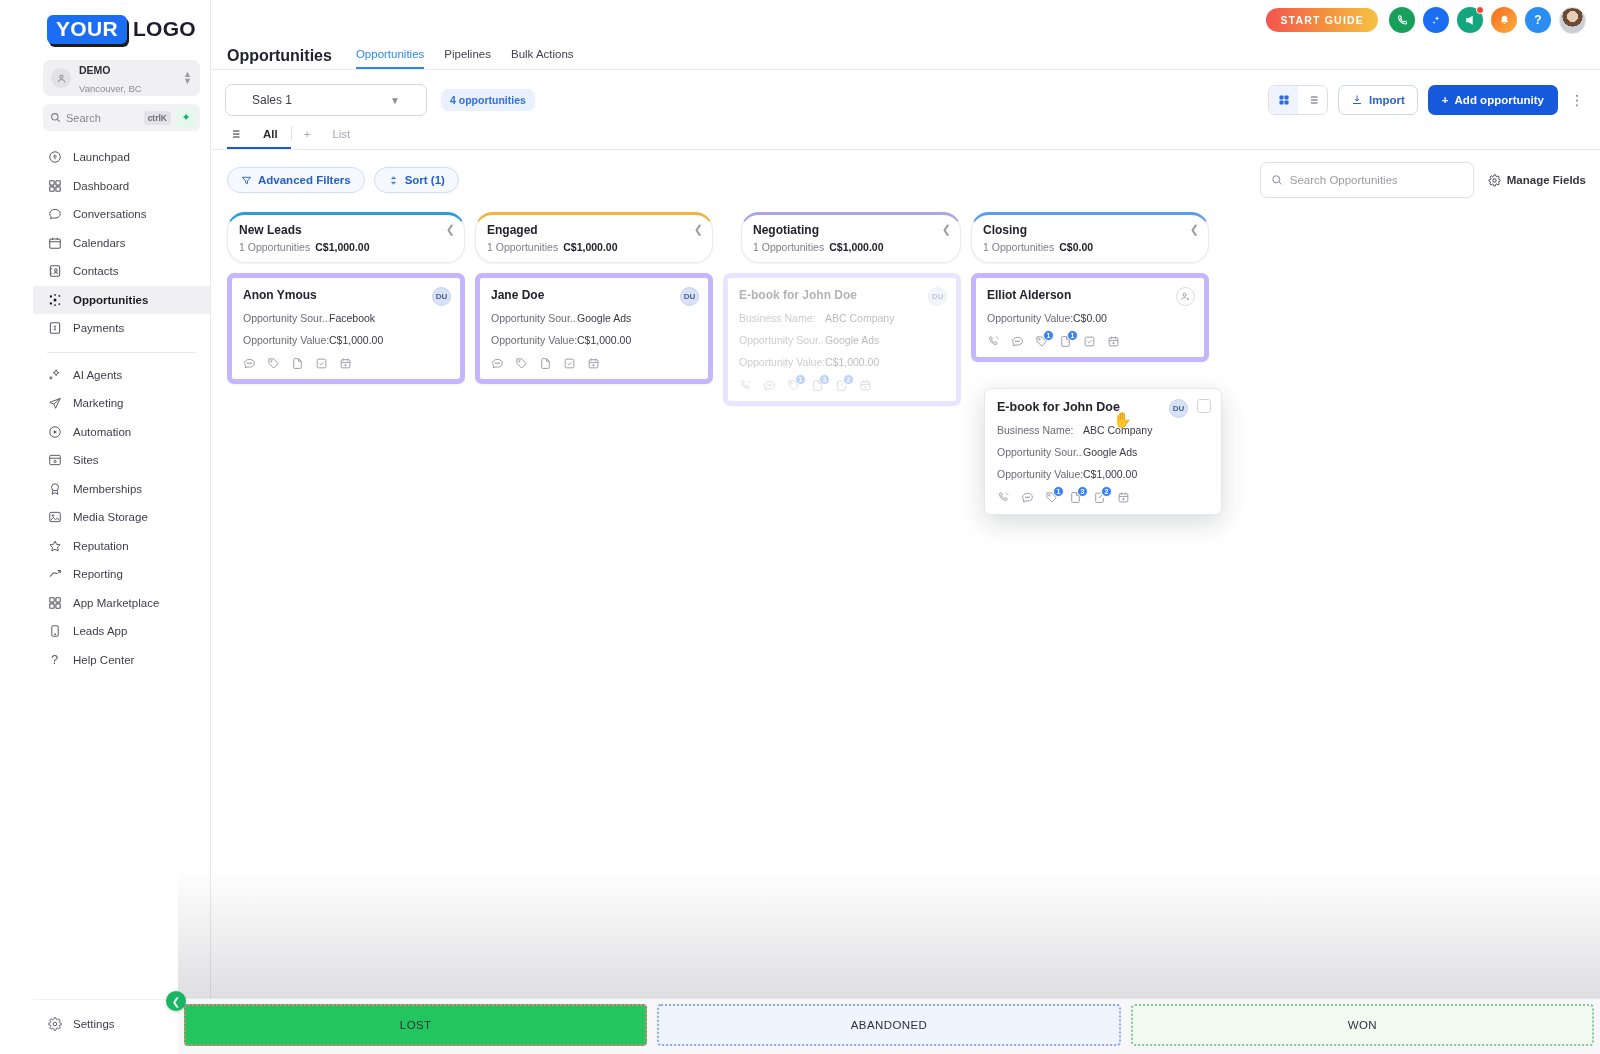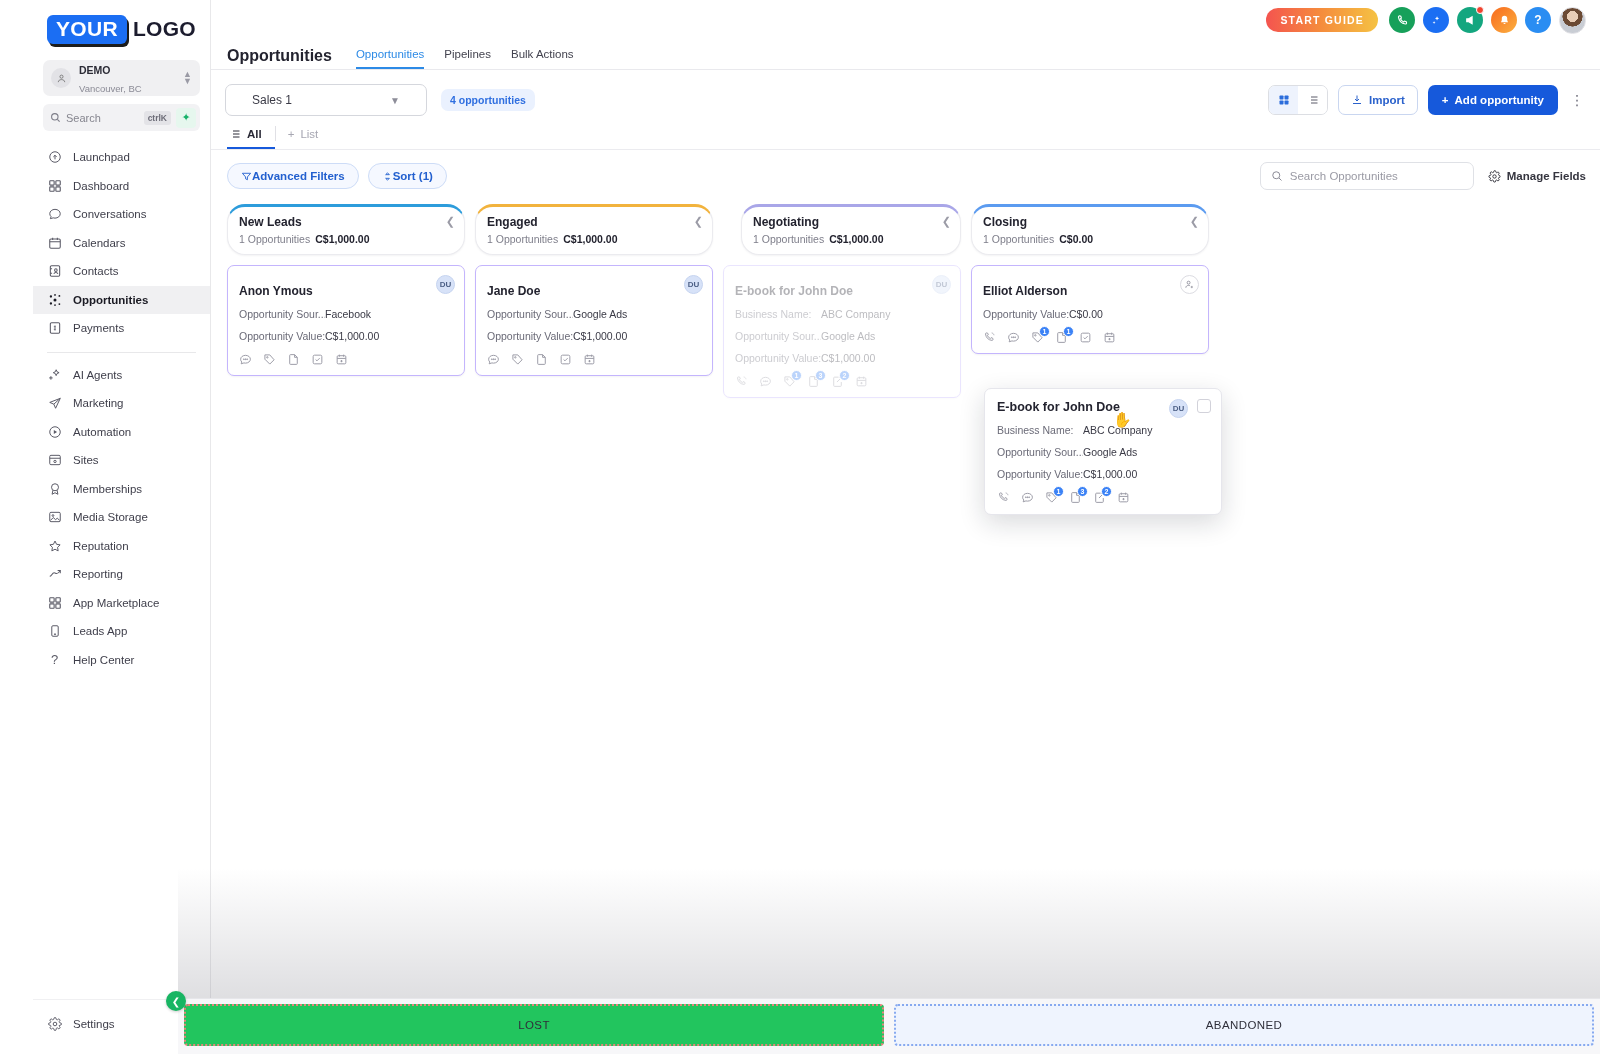--- a/index.html
+++ b/index.html
@@ -112,55 +112,55 @@
     gap: 6px; padding: 0 12px; cursor: pointer;
   }
   .btn-add {
     height: 30px; border: none; border-radius: 7px; background: #1659db; color: #fff;
     font-size: 11.5px; font-weight: 700; display: flex; align-items: center; gap: 6px;
     padding: 0 14px; cursor: pointer;
   }
   .kebab { color: #6d6d7a; font-size: 14px; cursor: pointer; padding: 0 2px; line-height: 1; letter-spacing: 0; }
 
   .viewtabs { display: flex; align-items: flex-end; gap: 0; padding: 10px 0 0 16px; border-bottom: 1px solid #ebebef; }
-  .vtab { display: flex; align-items: center; gap: 6px; font-size: 11.5px; padding: 0 13px 7px 2px; cursor: pointer; border-bottom: 2.5px solid transparent; color: #2a2a36; font-weight: 600; }
+  .vtab { display: flex; align-items: center; gap: 22px; font-size: 11.5px; padding: 0 13px 7px 2px; cursor: pointer; border-bottom: 2.5px solid transparent; color: #2a2a36; font-weight: 600; }
   .vtab.active { border-bottom-color: #1659db; }
   .vdiv { width: 1px; height: 15px; background: #e0e0e5; margin: 0 10px 8px 0; }
   .vtab.add { color: #a7a7b2; font-weight: 400; }
 
   .filterrow { display: flex; align-items: center; padding: 12px 14px 0 16px; gap: 9px; }
   .pill {
     border: 1px solid #cddcf7; background: #f5f8ff; color: #2360cf;
-    border-radius: 15px; height: 26px; display: flex; align-items: center; 
+    border-radius: 15px; height: 26px; display: flex; align-items: center; gap: 6px;
     padding: 0 13px; font-size: 11.5px; font-weight: 700; cursor: pointer;
   }
   .filter-right { margin-left: auto; display: flex; align-items: center; gap: 14px; }
   .search-opps {
-    width: 214px; height: 28px; border: 1px solid #dfe1e6; border-radius: 7px;
+    width: 214px; height: 36px; border: 1px solid #dfe1e6; border-radius: 7px;
     display: flex; align-items: center; gap: 7px; padding: 0 10px; background: #fff;
   }
   .search-opps .ph { font-size: 11.5px; color: #9a9aa4; }
   .manage-fields { display: flex; align-items: center; gap: 6px; font-size: 11.5px; font-weight: 700; color: #35353f; cursor: pointer; }
 
   
   .board { flex: 1; padding: 14px 0 0 16px; display: flex; gap: 10px; align-items: flex-start; position: relative; }
   .col { width: 238px; flex: 0 0 238px; }
   .col-head {
     background: #fff; border: 1px solid #ebebef; border-radius: 18px;
     border-top: 3px solid #999; padding: 8px 11px 9px; position: relative;
     box-shadow: 0 1px 2px rgba(16,24,40,.05);
   }
   .col-title { font-size: 12px; font-weight: 700; color: #23232f; }
   .col-sub { margin-top: 4px; font-size: 10.5px; color: #7e7e8a; }
   .col-sub b { color: #22222e; font-weight: 700; margin-left: 5px; }
   .col-collapse { position: absolute; right: 9px; top: 8px; color: #9b9ba6; font-size: 11px; cursor: pointer; }
 
   .card {
-    margin-top: 10px; background: #fff; border: 1px solid #c4b5fd; border-radius: 7px;
-    padding: 18px 11px 9px; position: relative; cursor: pointer;
+    margin-top: 10px; background: #fff; border: 5px solid #c4b5fd; border-radius: 7px;
+    padding: 10px 11px 9px; position: relative; cursor: pointer;
     box-shadow: 0 1px 2px rgba(16,24,40,.05);
   }
   .card-title { font-size: 12px; font-weight: 700; color: #23232f; padding-right: 26px; }
   .card-field { display: flex; margin-top: 10px; font-size: 10.5px; }
   .card-field .lbl { color: #6a6a77; width: 86px; flex: 0 0 86px; white-space: nowrap; overflow: hidden; }
   .card-field .val { color: #3a3a46; }
   .card-init {
     position: absolute; right: 9px; top: 9px; width: 19px; height: 19px; border-radius: 50%;
     background: #d7e2f8; color: #4c5f85; font-size: 8px; font-weight: 700;
     display: flex; align-items: center; justify-content: center; border: 1px solid #c6d4f0;
@@ -889,16 +889,17 @@
           </span>
       </div>
     </div>
 
   </section>
 
   <div class="shade"></div>
   <div class="dropzone-bar">
     <div class="dz lost">LOST</div>
     <div class="dz aband">ABANDONED</div>
+    <div class="dz won">WON</div>
   </div>
   <div class="collapse-handle">❮</div>
 
 </div>
 
 </body></html>

